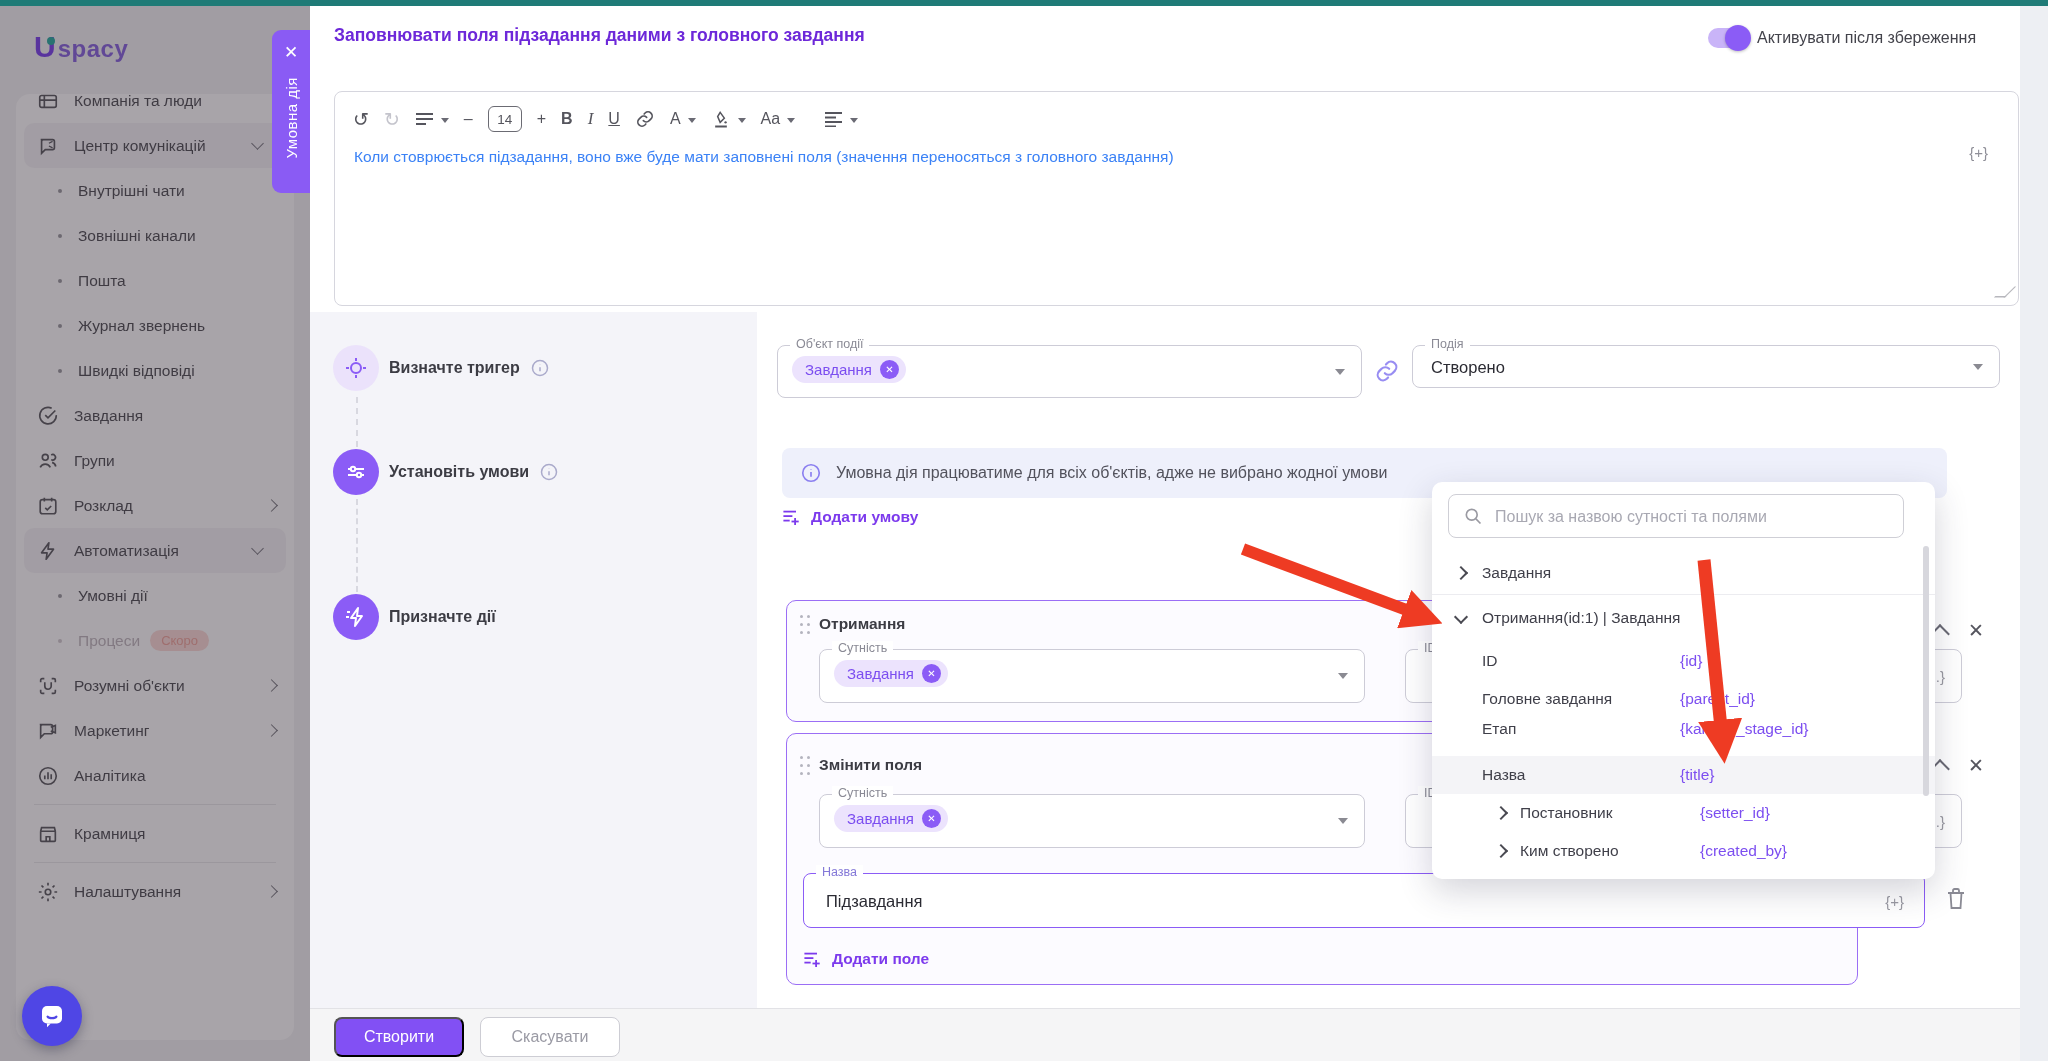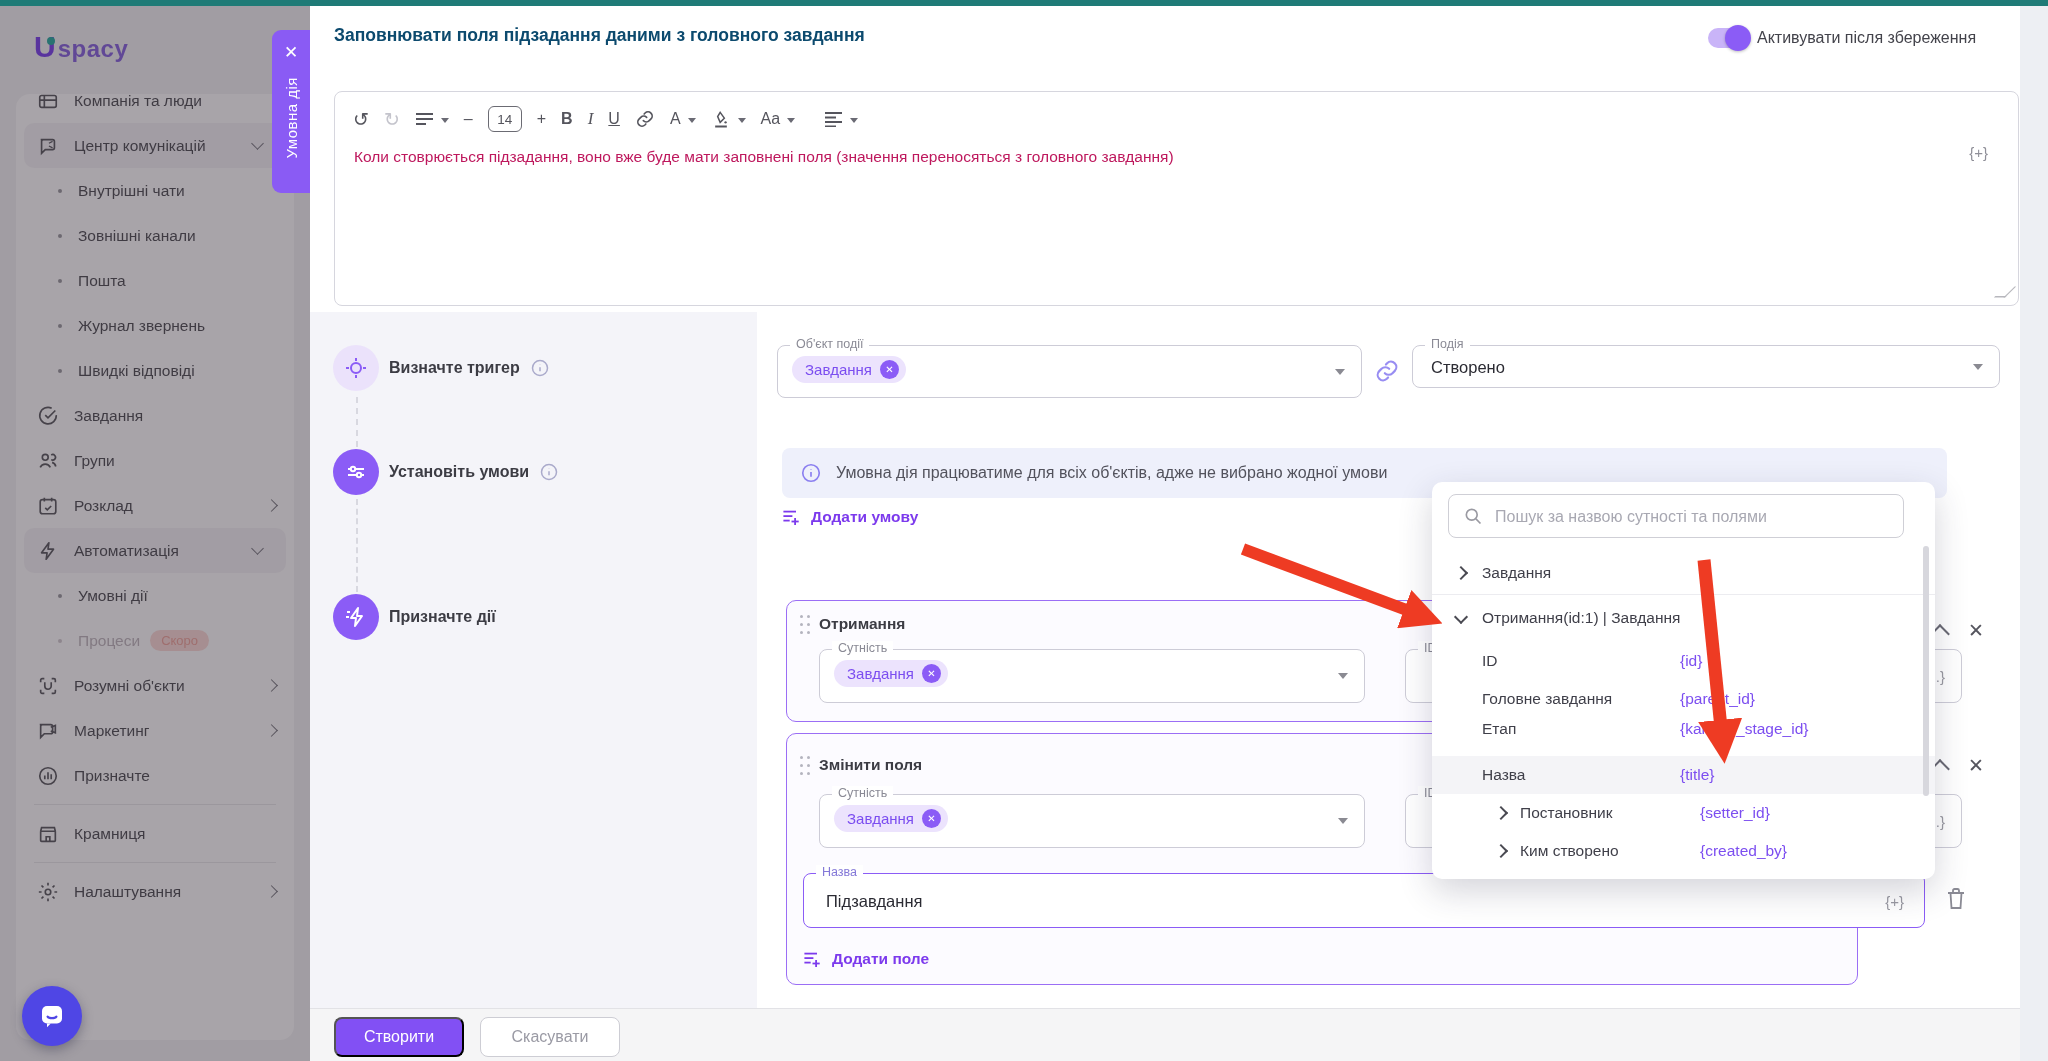--- a/index.html
+++ b/index.html
@@ -34,37 +34,37 @@
   .fab{left:22px;top:986px;width:60px;height:60px;border-radius:50%;background:#4f46e5;z-index:6;display:flex;align-items:center;justify-content:center;box-shadow:0 4px 12px rgba(30,30,60,.35);}
 
   
   .drawer-tab{left:272px;top:30px;width:38px;height:163px;background:#8a5bf4;border-radius:9px 0 0 9px;z-index:7;display:flex;flex-direction:column;align-items:center;}
   .drawer-tab .tclose{color:#fff;font-size:17px;margin-top:12px;cursor:pointer;}
   .drawer-tab .tlabel{color:#fff;font-size:15px;writing-mode:vertical-rl;transform:rotate(180deg);margin-top:14px;letter-spacing:.5px;}
 
   
   .main{left:310px;top:6px;width:1710px;height:1055px;background:#ffffff;}
   .graybg{left:310px;top:312px;width:447px;height:696px;background:#f4f4f9;}
-  .page-title{left:334px;top:25px;font-size:17.5px;font-weight:700;color:#0c4a6e;}
+  .page-title{left:334px;top:25px;font-size:17.5px;font-weight:700;color:#6d28d9;}
   .toggle{left:1708px;top:28px;width:40px;height:20px;border-radius:10px;background:#c9b4f8;}
   .toggle .knob{position:absolute;right:-3px;top:-3px;width:26px;height:26px;border-radius:50%;background:#8b5cf6;box-shadow:0 1px 3px rgba(0,0,0,.25);}
   .toggle-label{left:1757px;top:29px;font-size:16px;color:#43434b;}
 
   
   .editor{left:334px;top:91px;width:1683px;height:213px;background:#fff;border:1px solid #d6d6de;border-radius:8px;}
   .toolbar{position:absolute;left:18px;top:8px;height:38px;display:flex;align-items:center;gap:15px;color:#55555d;}
   .tbtn{display:flex;align-items:center;gap:5px;font-size:16px;cursor:pointer;}
   .tbtn.dis{color:#c4c4cc;}
   .tbtn .tglyph{font-size:19px;line-height:1;}
   .tbtn.bold{font-weight:800;}
   .tbtn.italic{font-style:italic;font-family:"Liberation Serif","DejaVu Serif",serif;font-size:17px;}
   .tbtn.under{text-decoration:underline;}
   .fsbox{border:1.5px solid #6b6b73;border-radius:6px;width:32px;height:24px;display:flex;align-items:center;justify-content:center;font-size:13.5px;}
   .mini-caret{width:0;height:0;border-left:4.5px solid transparent;border-right:4.5px solid transparent;border-top:5.5px solid #6a6a74;margin-left:2px;position:relative;top:1px;transform:rotate(0deg);}
-  .ed-text{position:absolute;left:19px;top:56px;font-size:15.5px;color:#be185d;}
+  .ed-text{position:absolute;left:19px;top:56px;font-size:15.5px;color:#3b82f6;}
   .ed-token{position:absolute;right:30px;top:52px;color:#8f8f98;font-size:15px;}
   .ed-resize{position:absolute;right:6px;bottom:6px;width:12px;height:12px;border-right:2px solid #9a9aa2;border-bottom:2px solid #9a9aa2;transform:skew(-45deg) scale(.8);opacity:.7;}
 
   
   .stepc{width:46px;height:46px;border-radius:50%;display:flex;align-items:center;justify-content:center;}
   .stepc.light{background:#ebe2fb;}
   .stepc.solid{background:#8b5cf6;}
   .steprow{display:flex;align-items:center;gap:10px;}
   .steplabel{font-size:16px;font-weight:700;color:#3c3c44;}
   .dash{width:0;border-left:2px dashed #d8d8e0;position:absolute;left:356px;}
@@ -237,21 +237,21 @@
           <span>Маркетинг</span>
           <span class="chev-r"></span>
         </div>
         <div class="sitem">
           <span class="sicon">
               <svg width="22" height="22" viewBox="0 0 24 24" fill="none" stroke="currentColor" stroke-width="1.8">
                 <circle cx="12" cy="12" r="9"></circle>
                 <path d="M8.5 15.5v-4M12 15.5V8M15.5 15.5v-5.5"></path>
               </svg>
             </span>
-          <span>Призначте</span>
+          <span>Аналітика</span>
         </div>
         <div class="sdivider"></div>
         <div class="sitem">
           <span class="sicon">
               <svg width="22" height="22" viewBox="0 0 24 24" fill="none" stroke="currentColor" stroke-width="1.8">
                 <path d="M4 9l1-4h14l1 4M4 9v10a1 1 0 001 1h14a1 1 0 001-1V9M4 9h16"></path>
                 <path d="M10 20v-5h4v5"></path>
               </svg>
             </span>
           <span>Крамниця</span>

